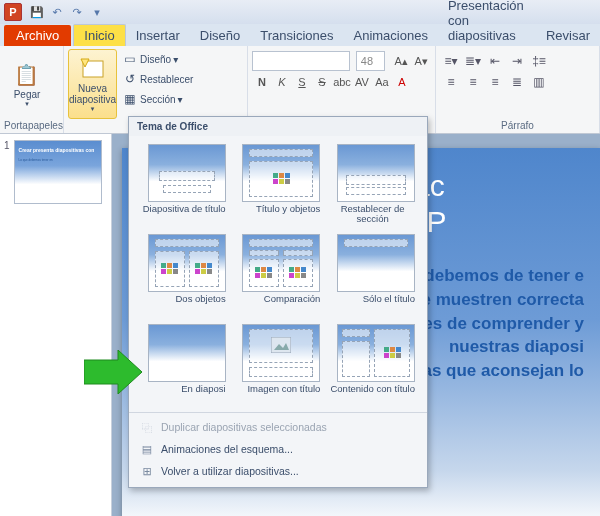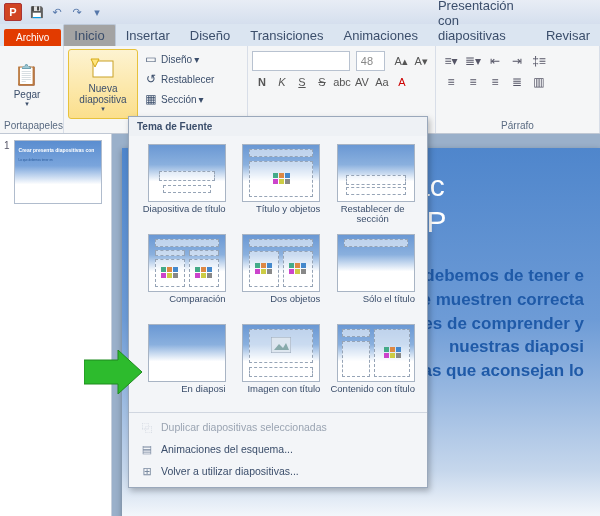--- a/index.html
+++ b/index.html
@@ -7,23 +7,23 @@
 
 
 .title-bar { height: 24px; background: linear-gradient(#e8edf5,#d5dfee); display: flex; align-items: center; padding: 0 4px; }
 .title-bar .app-icon { width: 18px; height: 18px; background: #d04423; color: #fff; font-weight: bold; font-size: 11px; display: flex; align-items: center; justify-content: center; border-radius: 2px; border: 1px solid #a33; }
 .title-bar .qat { display: flex; gap: 2px; margin-left: 6px; }
 .title-bar .qat-btn { width: 18px; height: 18px; display: flex; align-items: center; justify-content: center; color: #5577aa; font-size: 11px; }
 .title-bar .title { flex: 1; text-align: center; color: #4a5a70; font-size: 12px; padding-right: 80px; }
 
 
 .ribbon-tabs { height: 22px; background: #dbe5f1; display: flex; align-items: flex-end; padding-left: 4px; }
-.file-tab { background: #e23b00; color: #fff; padding: 3px 12px; font-size: 10px; border-radius: 2px 2px 0 0; margin-right: 2px; }
+.file-tab { background: #e23b00; color: #fff; padding: 3px 12px; font-size: 13px; border-radius: 2px 2px 0 0; margin-right: 2px; }
 .tab { padding: 3px 10px; color: #3b4e6b; font-size: 13px; cursor: default; }
-.tab.active { background: #a3a3a3; border: 1px solid #bcc8d8; border-bottom: none; border-radius: 2px 2px 0 0; }
+.tab.active { background: #fde047; border: 1px solid #bcc8d8; border-bottom: none; border-radius: 2px 2px 0 0; }
 
 
 .ribbon { height: 88px; background: #f5f6f7; border-bottom: 1px solid #c0c8d4; display: flex; position: relative; }
 .group { border-right: 1px solid #d8dee8; padding: 3px 4px 1px 4px; display: flex; flex-direction: column; }
 .group-label { font-size: 10px; color: #5a6b82; text-align: center; margin-top: auto; padding: 1px 0; }
 .group-body { display: flex; gap: 2px; flex: 1; }
 .big-btn { width: 46px; display: flex; flex-direction: column; align-items: center; justify-content: center; padding: 2px; border: 1px solid transparent; border-radius: 3px; }
 .big-btn:hover, .big-btn.active { background: linear-gradient(#fdf3d1,#fbdf8c); border-color: #e7c23c; }
 .big-btn .ic { width: 28px; height: 28px; display: flex; align-items: center; justify-content: center; font-size: 20px; }
 .big-btn .lbl { font-size: 10px; color: #3b4e6b; text-align: center; line-height: 1.1; }
@@ -112,21 +112,21 @@
         <div class="ic">📋</div>
         <div class="lbl">Pegar</div>
         <div class="lbl" style="font-size:7px">▾</div>
       </div>
     </div>
     <div class="group-label">Portapapeles</div>
   </div>
 
   <div class="group" style="width:184px">
     <div class="group-body">
-      <div class="big-btn active" style="width:70px">
+      <div class="big-btn active" style="width:49px">
         <div class="ic">
           <svg width="28" height="24">
               <rect x="4" y="4" width="20" height="16" fill="#fff" stroke="#c9a227"></rect>
               <polygon points="2,2 10,2 6,10" fill="#ffe680" stroke="#d4a813"></polygon>
             </svg>
         </div>
         <div class="lbl">Nueva diapositiva</div>
         <div class="lbl" style="font-size:7px">▾</div>
       </div>
       <div style="display:flex;flex-direction:column">
@@ -208,21 +208,21 @@
       <div class="body-text" style="white-space:pre-line">e debemos de tener e
   e muestren correcta
 iles de comprender y
      nuestras diaposi
 reglas que aconsejan lo</div>
     </div>
   </div>
 </div>
 
 <div class="gallery">
-  <div class="gal-header">Tema de Fuente</div>
+  <div class="gal-header">Tema de Office</div>
   <div class="gal-grid">
 
     <div class="gal-item">
       <div class="gal-thumb">
           <div class="ph" style="left:10px;top:26px;width:56px;height:10px"></div>
           <div class="ph" style="left:14px;top:40px;width:48px;height:8px"></div>
         </div>
       <div class="gal-label">Diapositiva de título</div>
     </div>
 
@@ -241,20 +241,45 @@
         </div>
       <div class="gal-label">Título y objetos</div>
     </div>
 
     <div class="gal-item">
       <div class="gal-thumb">
           <div class="ph" style="left:8px;top:30px;width:60px;height:10px"></div>
           <div class="ph" style="left:8px;top:42px;width:60px;height:8px"></div>
         </div>
       <div class="gal-label">Restablecer de sección</div>
+    </div>
+
+    <div class="gal-item">
+      <div class="gal-thumb">
+          <div class="ph" style="left:6px;top:4px;width:64px;height:8px"></div>
+          <div class="ph" style="left:6px;top:16px;width:30px;height:36px"></div>
+          <div class="ph" style="left:40px;top:16px;width:30px;height:36px"></div>
+          <div class="ico-grid" style="left:12px;top:28px">
+            <span></span>
+            <span></span>
+            <span></span>
+            <span></span>
+            <span></span>
+            <span></span>
+          </div>
+          <div class="ico-grid" style="left:46px;top:28px">
+            <span></span>
+            <span></span>
+            <span></span>
+            <span></span>
+            <span></span>
+            <span></span>
+          </div>
+        </div>
+      <div class="gal-label">Dos objetos</div>
     </div>
 
     <div class="gal-item">
       <div class="gal-thumb">
           <div class="ph" style="left:6px;top:4px;width:64px;height:8px"></div>
           <div class="ph" style="left:6px;top:15px;width:30px;height:6px"></div>
           <div class="ph" style="left:40px;top:15px;width:30px;height:6px"></div>
           <div class="ph" style="left:6px;top:24px;width:30px;height:28px"></div>
           <div class="ph" style="left:40px;top:24px;width:30px;height:28px"></div>
           <div class="ico-grid" style="left:12px;top:32px">
@@ -273,45 +298,20 @@
             <span></span>
             <span></span>
           </div>
         </div>
       <div class="gal-label">Comparación</div>
     </div>
 
     <div class="gal-item">
       <div class="gal-thumb">
           <div class="ph" style="left:6px;top:4px;width:64px;height:8px"></div>
-          <div class="ph" style="left:6px;top:16px;width:30px;height:36px"></div>
-          <div class="ph" style="left:40px;top:16px;width:30px;height:36px"></div>
-          <div class="ico-grid" style="left:12px;top:28px">
-            <span></span>
-            <span></span>
-            <span></span>
-            <span></span>
-            <span></span>
-            <span></span>
-          </div>
-          <div class="ico-grid" style="left:46px;top:28px">
-            <span></span>
-            <span></span>
-            <span></span>
-            <span></span>
-            <span></span>
-            <span></span>
-          </div>
-        </div>
-      <div class="gal-label">Dos objetos</div>
-    </div>
-
-    <div class="gal-item">
-      <div class="gal-thumb">
-          <div class="ph" style="left:6px;top:4px;width:64px;height:8px"></div>
         </div>
       <div class="gal-label">Sólo el título</div>
     </div>
 
     <div class="gal-item">
       <div class="gal-thumb"></div>
       <div class="gal-label">En diaposi</div>
     </div>
 
     <div class="gal-item">

